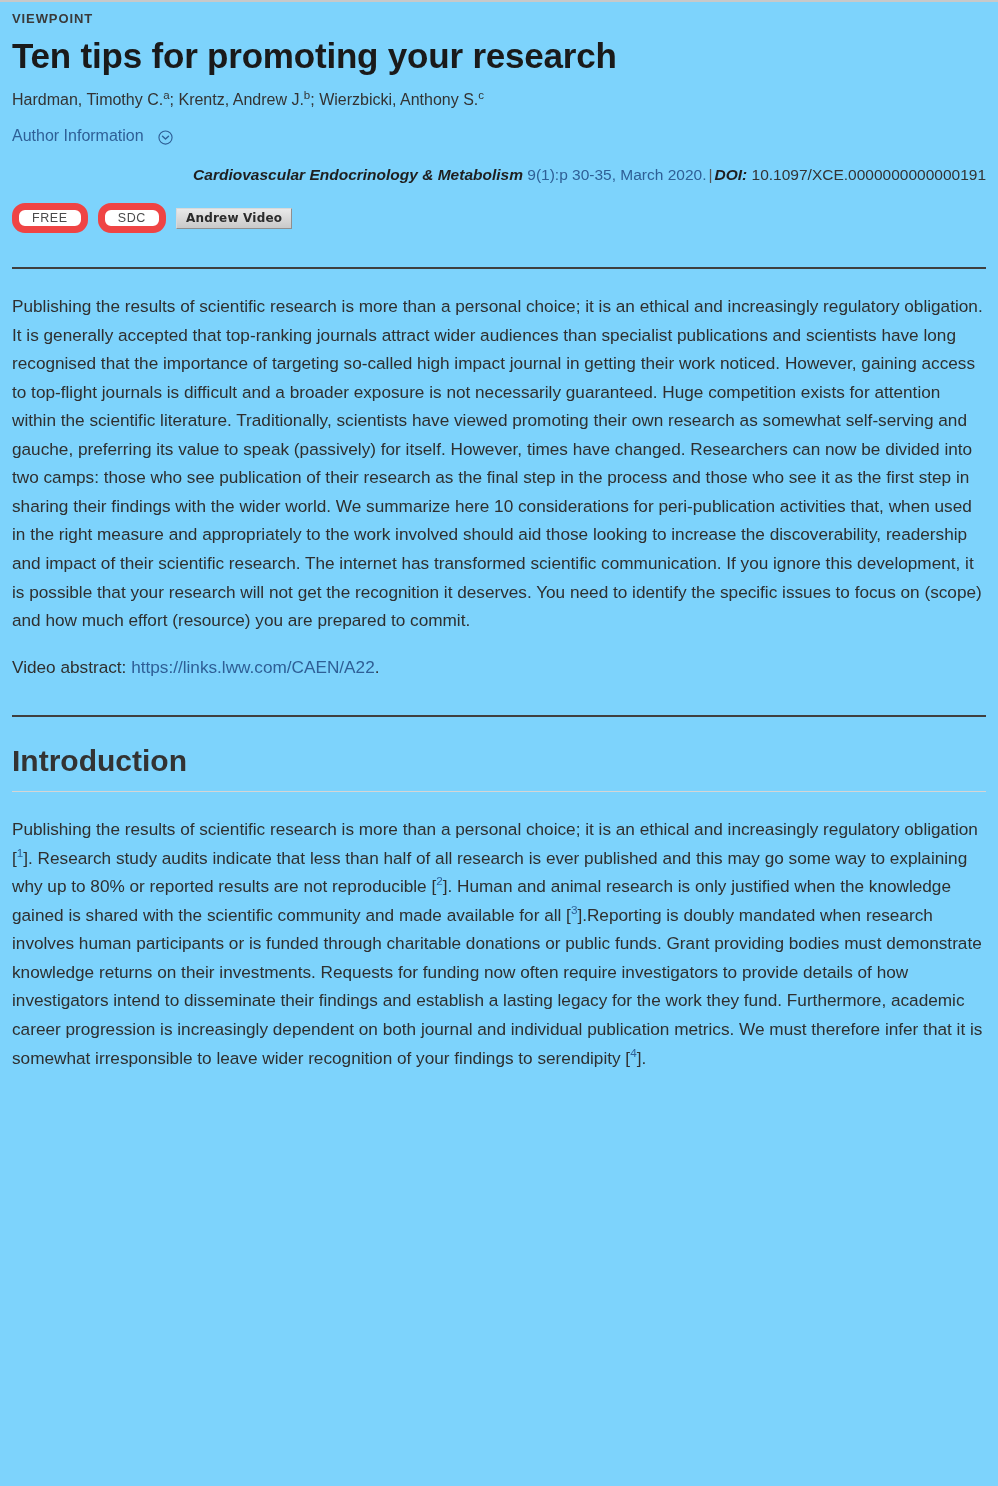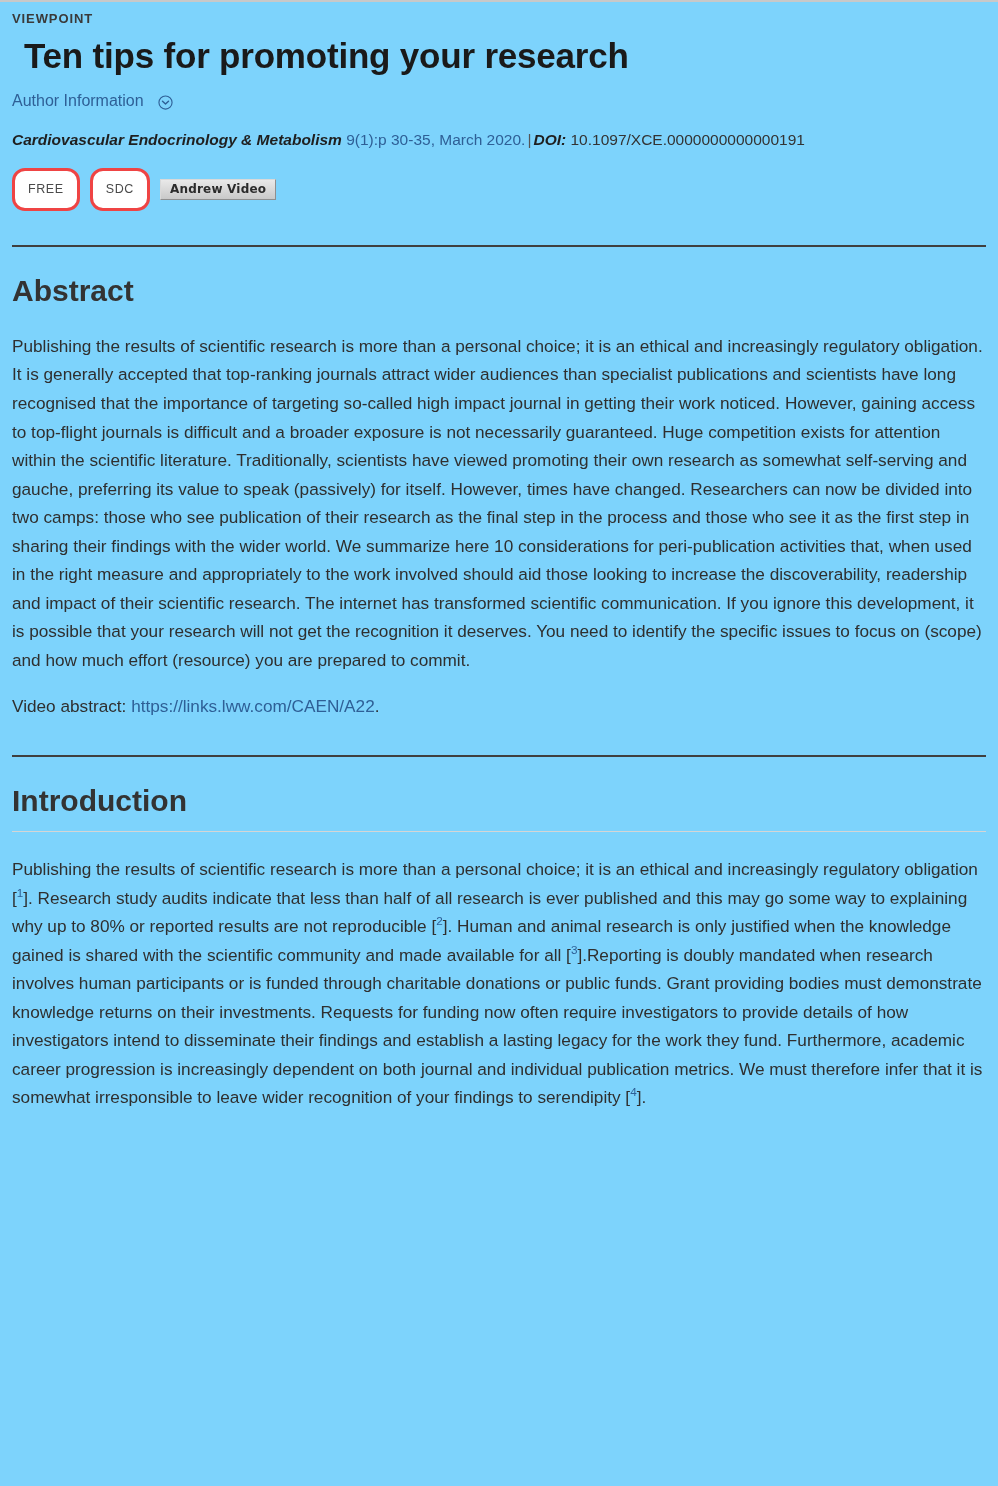--- a/index.html
+++ b/index.html
@@ -34,21 +34,21 @@
     letter-spacing: 0.9px;
     color: #3a3a3a;
     margin-top: 9px;
     line-height: 1.2;
   }
   .article-title {
     font-size: 35px;
     font-weight: bold;
     color: #1a1a1a;
     line-height: 1.16;
-    margin: 9px 0 0 12px;
+    margin: 9px 0 0 0;
     letter-spacing: -0.2px;
   }
   .authors {
     font-size: 16px;
     color: #333333;
     line-height: 1.45;
     margin-top: 12px;
   }
   .authors sup {
     font-size: 0.72em;
@@ -74,20 +74,21 @@
     height: 15px;
     position: relative;
     top: 1px;
   }
 
   .citation-line {
     font-size: 15.5px;
     color: #333333;
     margin-top: 19px;
     line-height: 1.4;
+    text-align: right;
   }
   .journal-name {
     font-weight: bold;
     font-style: italic;
     color: #1f1f1f;
   }
   .cite-link {
     color: #2e5f96;
     text-decoration: none;
     cursor: pointer;
@@ -100,23 +101,23 @@
   .badge-row {
     margin-top: 17px;
     display: flex;
     align-items: center;
     gap: 10px;
   }
   .pill {
     display: inline-flex;
     align-items: center;
     justify-content: center;
-    height: 43px;
+    height: 30px;
     padding: 0 13px;
-    border: 3px solid #ef4444;
+    border: 7px solid #ef4444;
     border-radius: 13px;
     font-size: 12.5px;
     letter-spacing: 0.6px;
     color: #4a4a4a;
     background: #ffffff;
     cursor: pointer;
   }
   .video-btn {
     display: inline-flex;
     align-items: center;
@@ -186,20 +187,23 @@
 <div class="page">
 
   <div class="top-rule"></div>
 
   <div>
 
     <div class="article-type">VIEWPOINT</div>
 
     <h1 class="article-title">Ten tips for promoting your research</h1>
 
+    <div class="authors">
+      <span><span>Hardman, Timothy C.</span><sup>a</sup><span>; </span></span><span><span>Krentz, Andrew J.</span><sup>b</sup><span>; </span></span><span><span>Wierzbicki, Anthony S.</span><sup>c</sup></span>
+    </div>
 
     <div class="author-info-row">
       <a class="author-info-link" href="#">
         <span>Author Information</span>
         <span class="chevron-circle">
           <svg width="15" height="15" viewBox="0 0 16 16" aria-hidden="true">
             <circle cx="8" cy="8" r="7" fill="none" stroke="#2e5f96" stroke-width="1.2"></circle>
             <path d="M4.8 6.6 L8 9.6 L11.2 6.6" fill="none" stroke="#2e5f96" stroke-width="1.5" stroke-linecap="round" stroke-linejoin="round"></path>
           </svg>
         </span>
@@ -214,21 +218,20 @@
       <span class="pill">FREE</span>
       <span class="pill">SDC</span>
       <span class="video-btn">Andrew Video</span>
     </div>
 
   </div>
 
   <hr class="section-divider">
 
   <section>
-    <h2 class="section-heading">Abstract</h2>
 
     <p class="body-text">Publishing the results of scientific research is more than a personal choice; it is an ethical and increasingly regulatory obligation. It is generally accepted that top-ranking journals attract wider audiences than specialist publications and scientists have long recognised that the importance of targeting so-called high impact journal in getting their work noticed. However, gaining access to top-flight journals is difficult and a broader exposure is not necessarily guaranteed. Huge competition exists for attention within the scientific literature. Traditionally, scientists have viewed promoting their own research as somewhat self-serving and gauche, preferring its value to speak (passively) for itself. However, times have changed. Researchers can now be divided into two camps: those who see publication of their research as the final step in the process and those who see it as the first step in sharing their findings with the wider world. We summarize here 10 considerations for peri-publication activities that, when used in the right measure and appropriately to the work involved should aid those looking to increase the discoverability, readership and impact of their scientific research. The internet has transformed scientific communication. If you ignore this development, it is possible that your research will not get the recognition it deserves. You need to identify the specific issues to focus on (scope) and how much effort (resource) you are prepared to commit.</p>
 
     <p class="body-text tight">
       <span>Video abstract:</span><span> </span><a class="body-link" href="#">https://links.lww.com/CAEN/A22</a><span>.</span>
     </p>
   </section>
 
   <hr class="section-divider">
 

